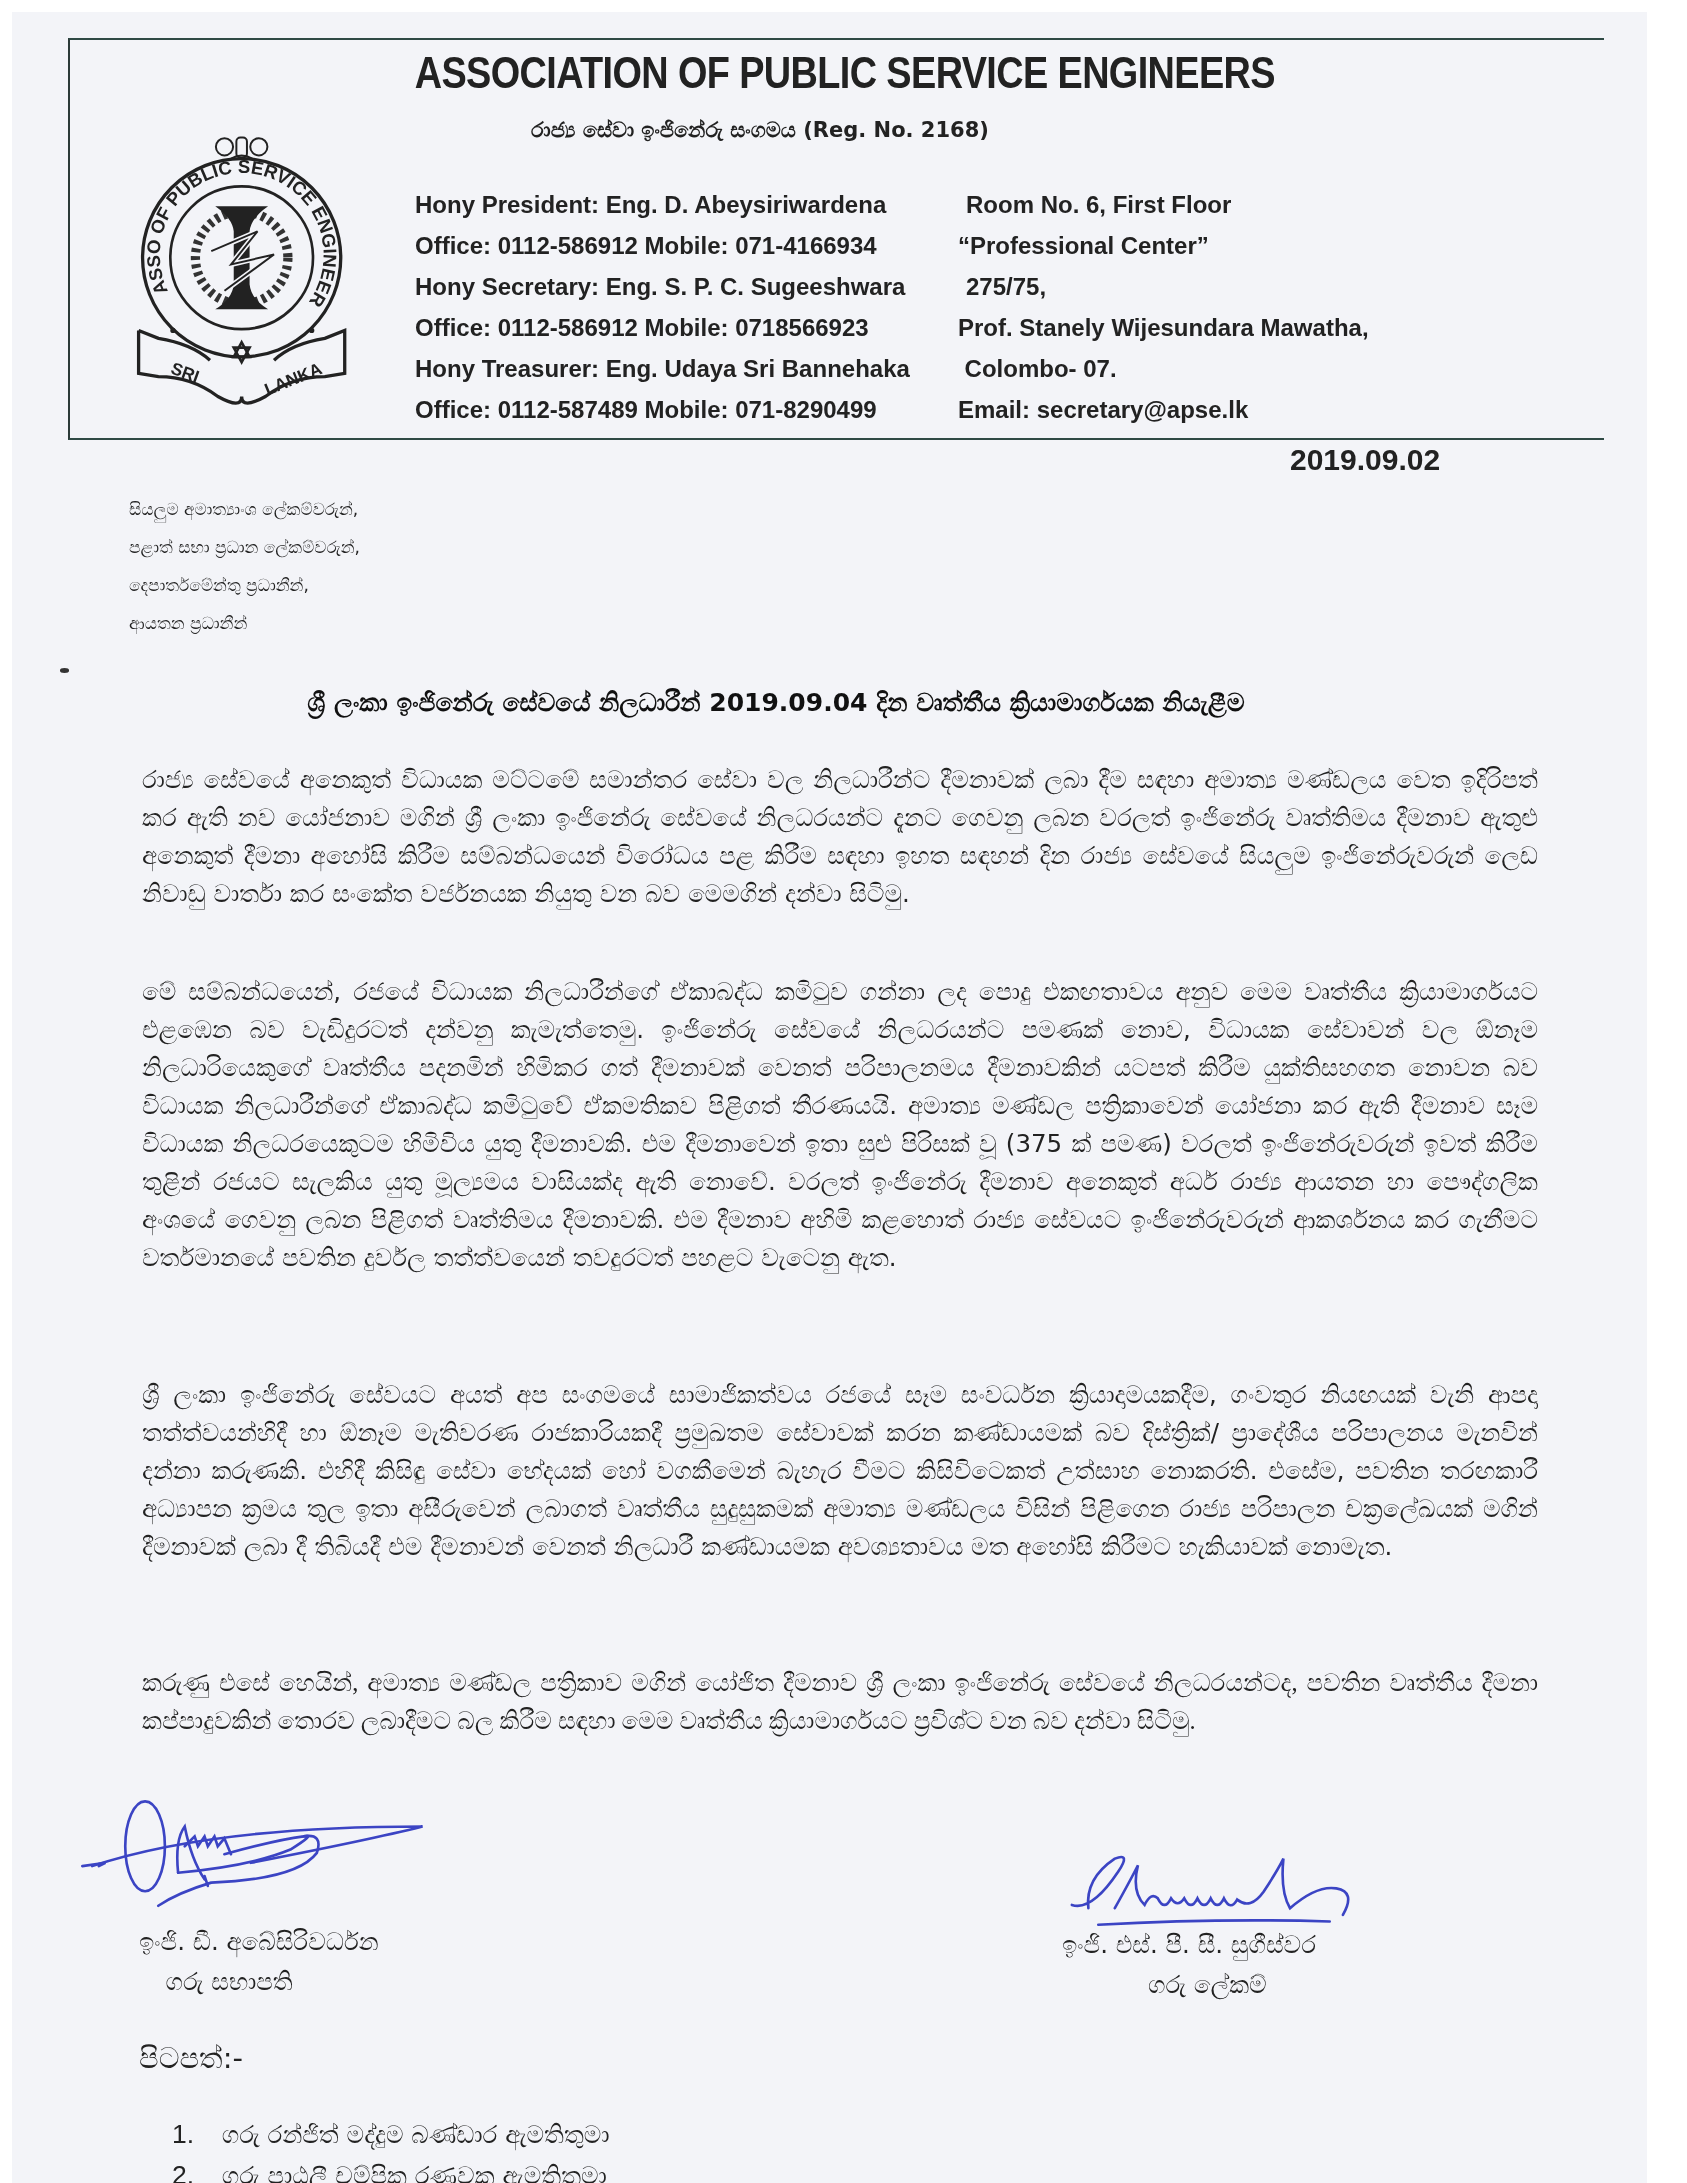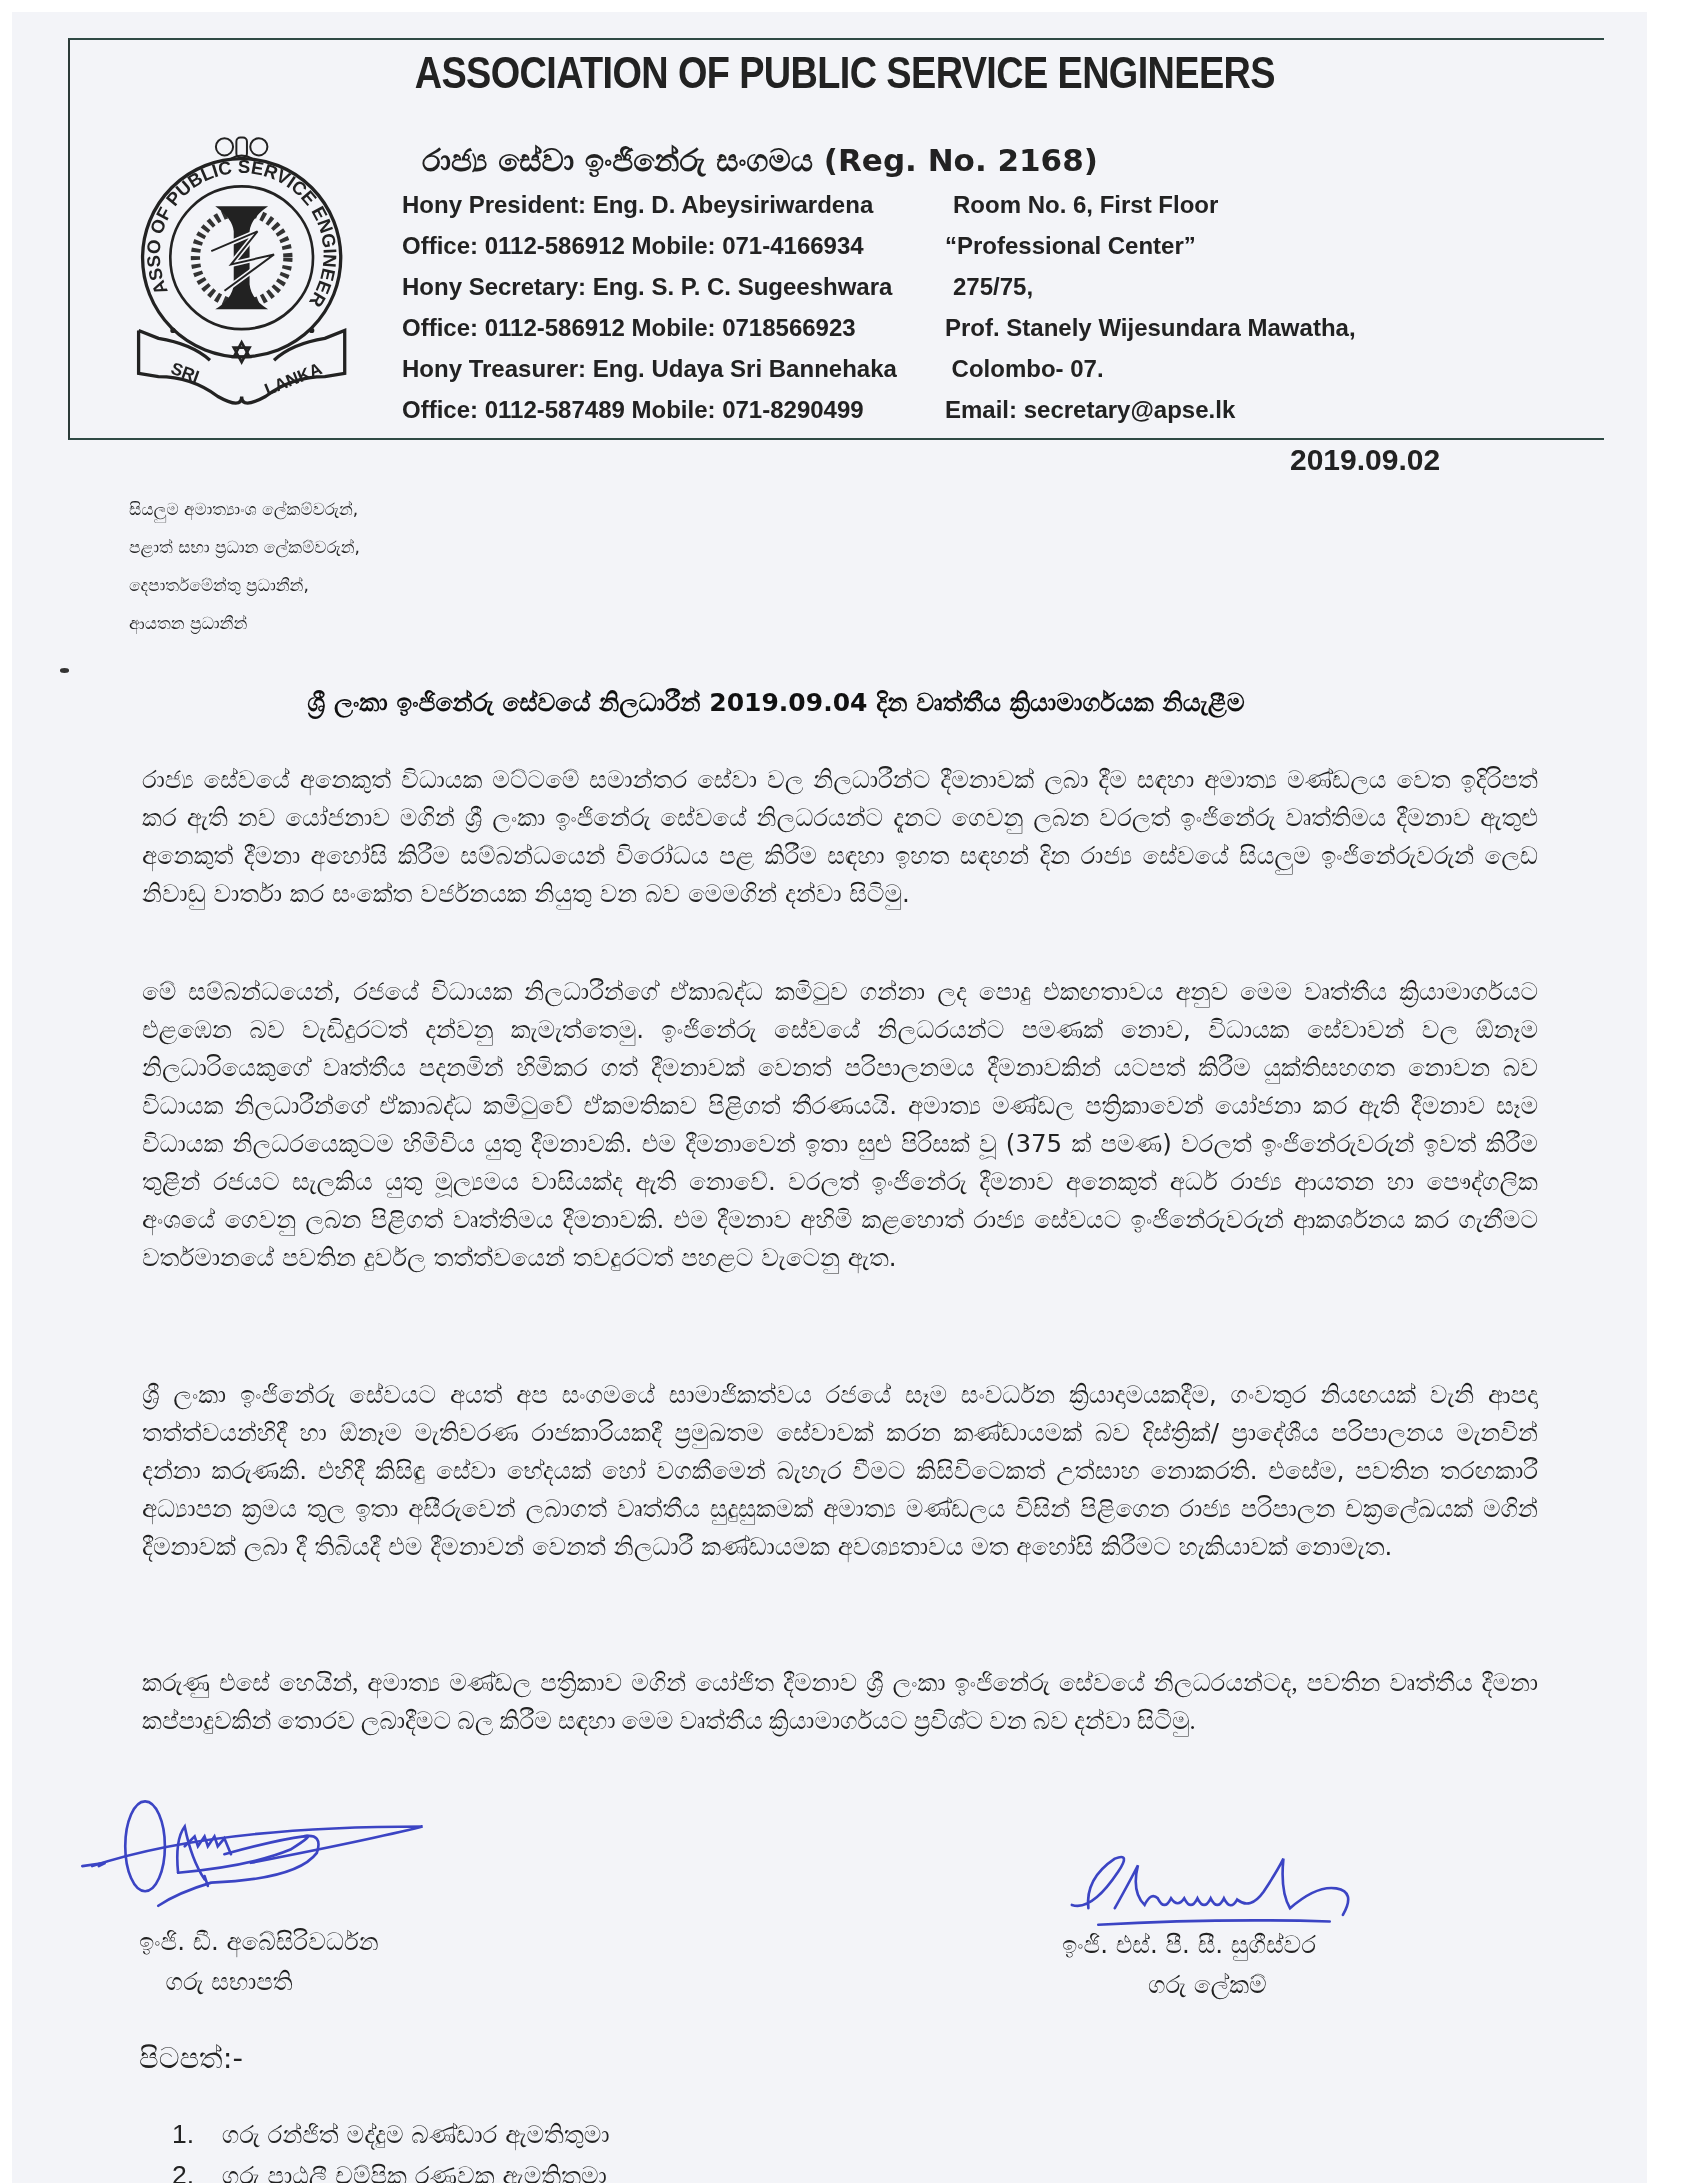--- a/index.html
+++ b/index.html
@@ -1,22 +1,22 @@
 <!DOCTYPE html>
 <html style="font-size:10.6px"><head>
   <meta charset="utf-8">
   <style>
     html, body { margin: 0; padding: 0; background: #ffffff; }
     body { width: 1687px; height: 2183px; position: relative; overflow: hidden; font-family: "DejaVu Sans", sans-serif; color: #1e1e20; }
     .paper { position: absolute; left: 12px; top: 12px; width: 1635px; height: 2171px; background: #f3f4f8; }
     .hdr-box { position: absolute; left: 68px; top: 38px; width: 1536px; height: 402px; border-left: 2px solid #2b3a38; border-top: 2.6px solid #2f4a45; border-bottom: 2.6px solid #2f4a45; box-sizing: border-box; }
     .org-title { position: absolute; left: 0; width: 1687px; top: 48px; text-align: center; font-family: "Liberation Sans", sans-serif; font-weight: bold; font-size: 44px; letter-spacing: -0.7px; color: #222; transform: scaleX(0.86); transform-origin: 853px 0; }
-    .org-title-si { position: absolute; left: 0; width: 1520px; top: 118px; text-align: center; font-family: "DejaVu Sans", sans-serif; font-weight: bold; font-size: 31px; color: #222; margin-top: 24px; }
+    .org-title-si { position: absolute; left: 0; width: 1520px; top: 118px; text-align: center; font-family: "DejaVu Sans", sans-serif; font-weight: bold; font-size: 21px; color: #222; }
     .logo { position: absolute; left: 132px; top: 132px; width: 218px; height: 278px; }
-    .contact-col { position: absolute; font-family: "Liberation Sans", sans-serif; font-weight: bold; font-size: 24px; color: #222; }
+    .contact-col { position: absolute; font-family: "Liberation Sans", sans-serif; font-weight: bold; font-size: 24px; color: #222; margin-left: 13px; }
     .contact-col div { height: 41px; line-height: 41px; white-space: nowrap; }
     .officers { left: 402px; top: 184px; }
     .address { left: 945px; top: 184px; }
     .date { position: absolute; left: 1290px; top: 443px; font-family: "Liberation Sans", sans-serif; font-size: 30px; color: #222; font-weight: bold; }
     .recipients { position: absolute; left: 129px; top: 490px; font-size: 17px; line-height: 38px; color: #222; }
     .subject { position: absolute; left: 0; width: 1552px; top: 688px; text-align: center; font-weight: bold; font-size: 25px; color: #111; }
     .para { position: absolute; left: 142px; width: 1396px; font-size: 24.5px; line-height: 38px; text-align: justify; color: #222; }
     .p1 { top: 761px; }
     .p2 { top: 973px; }
     .p3 { top: 1376px; }

